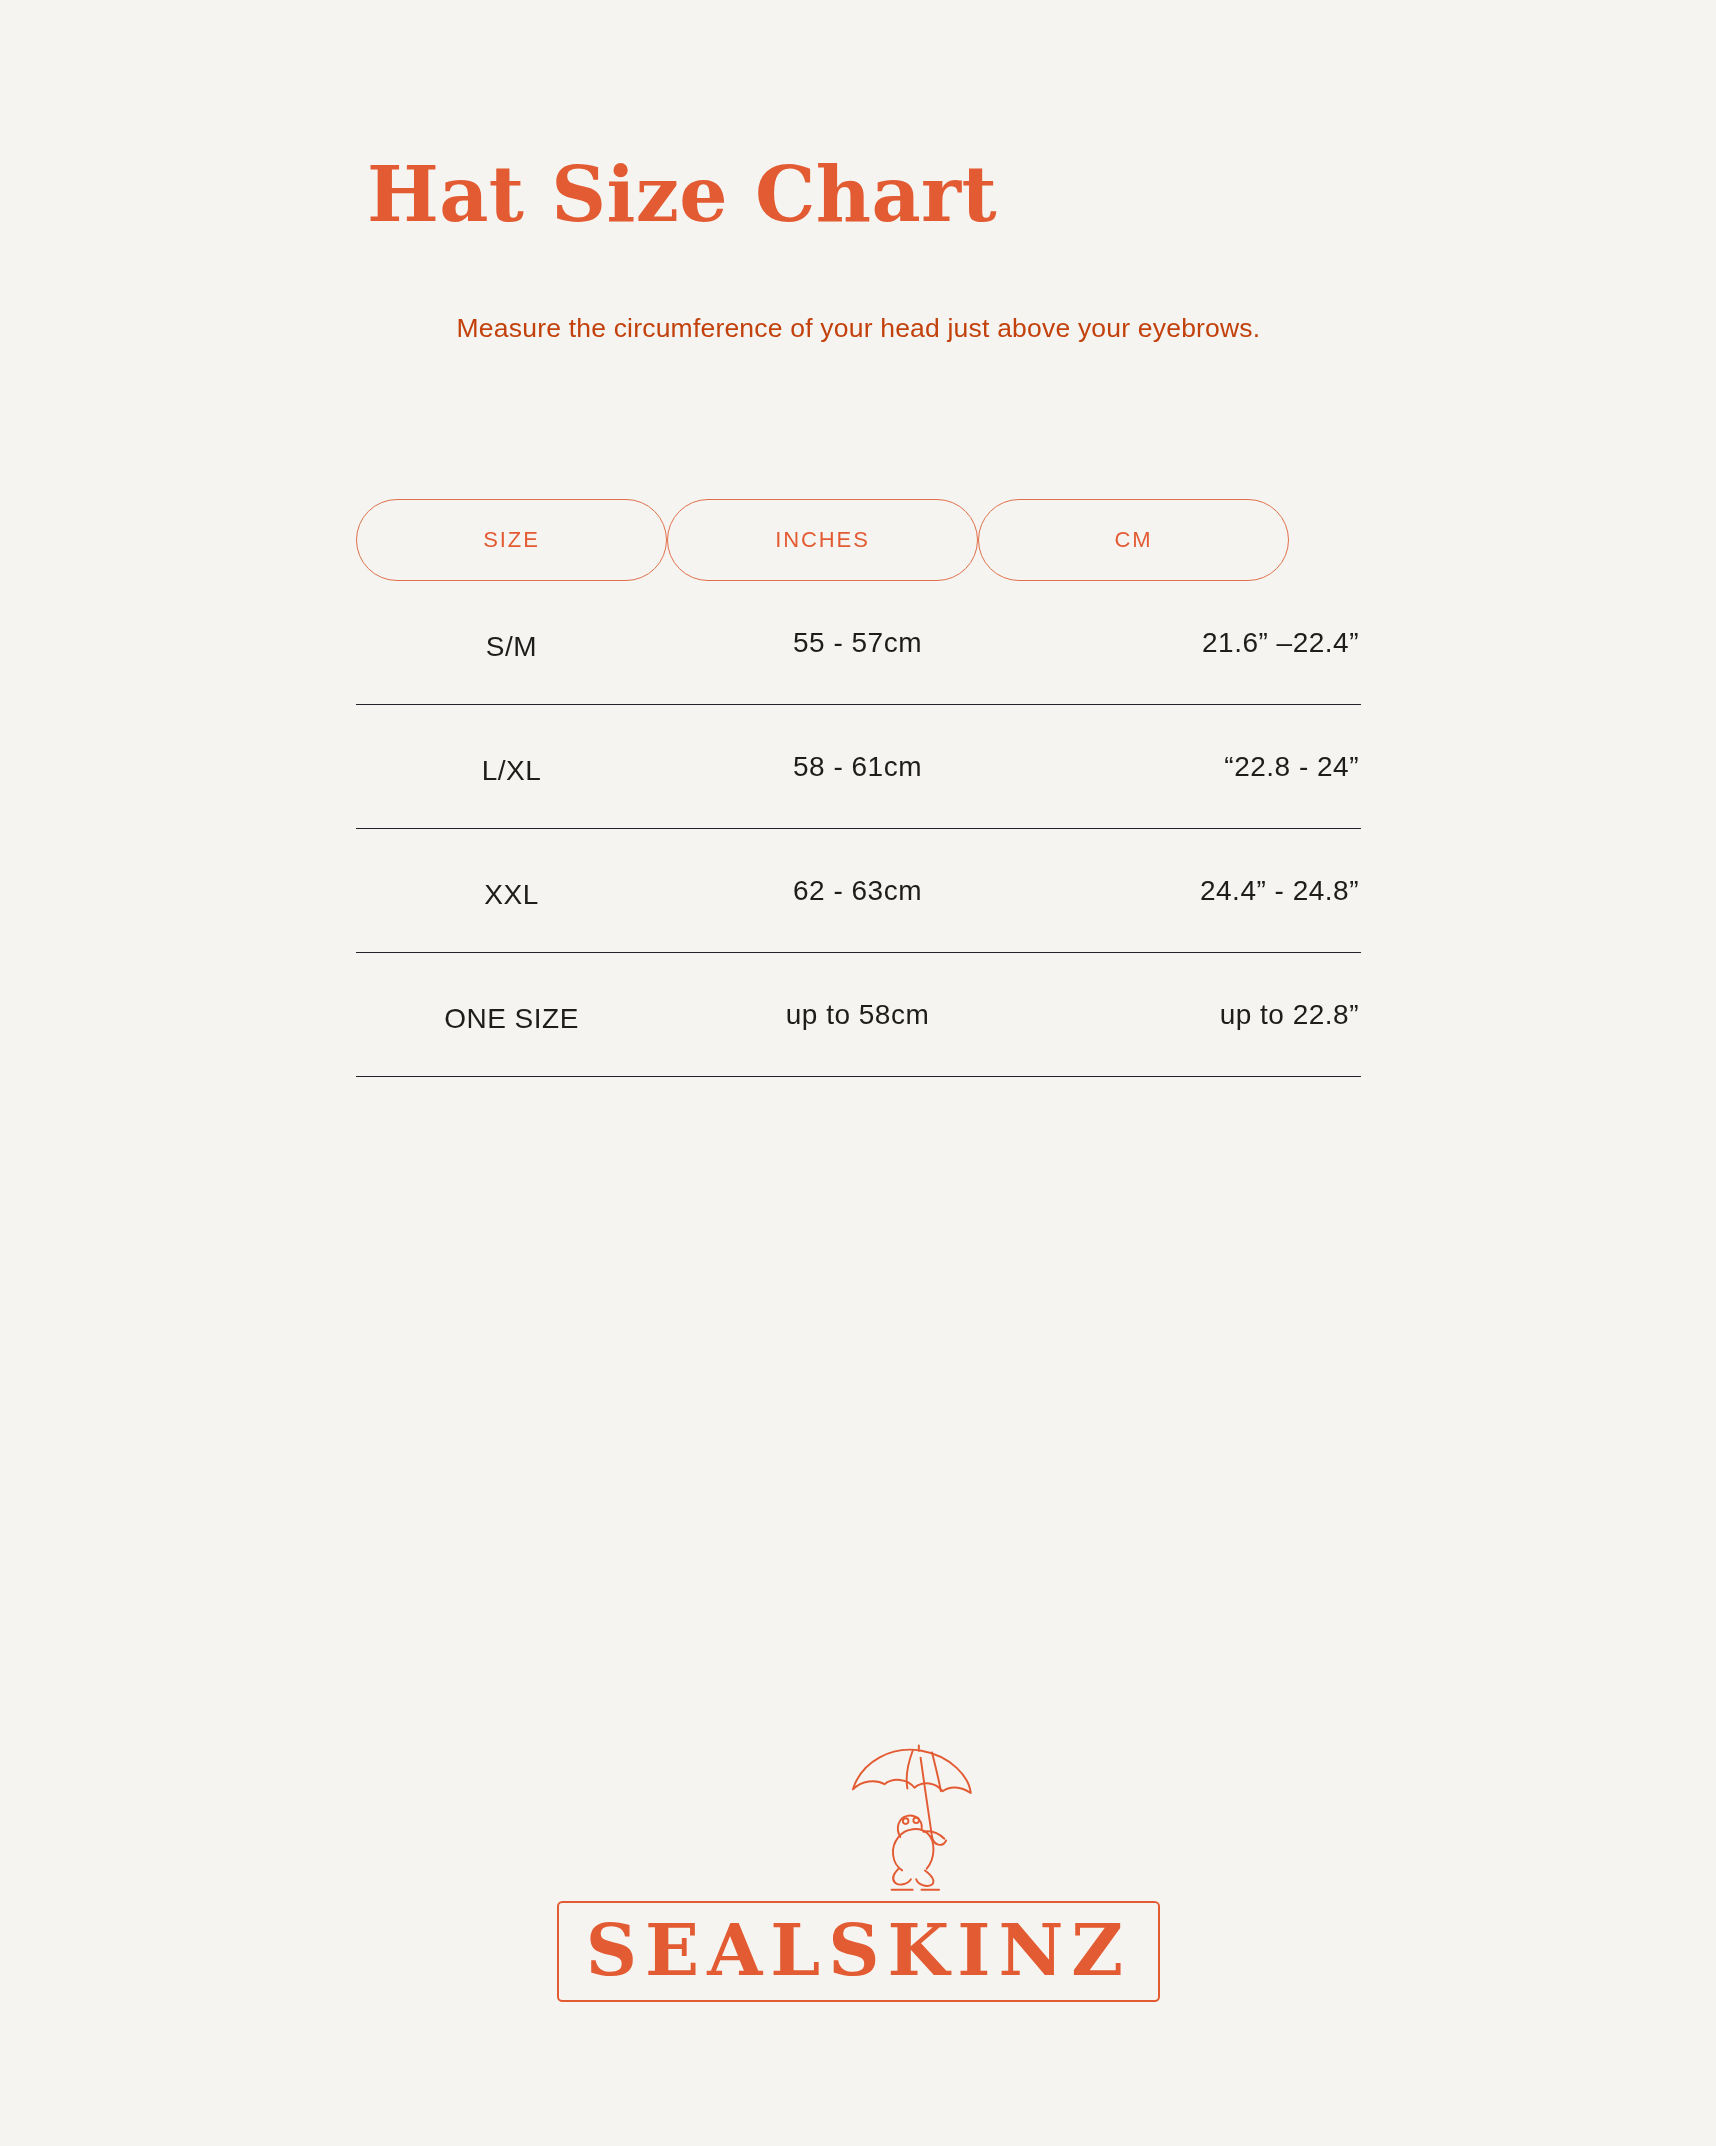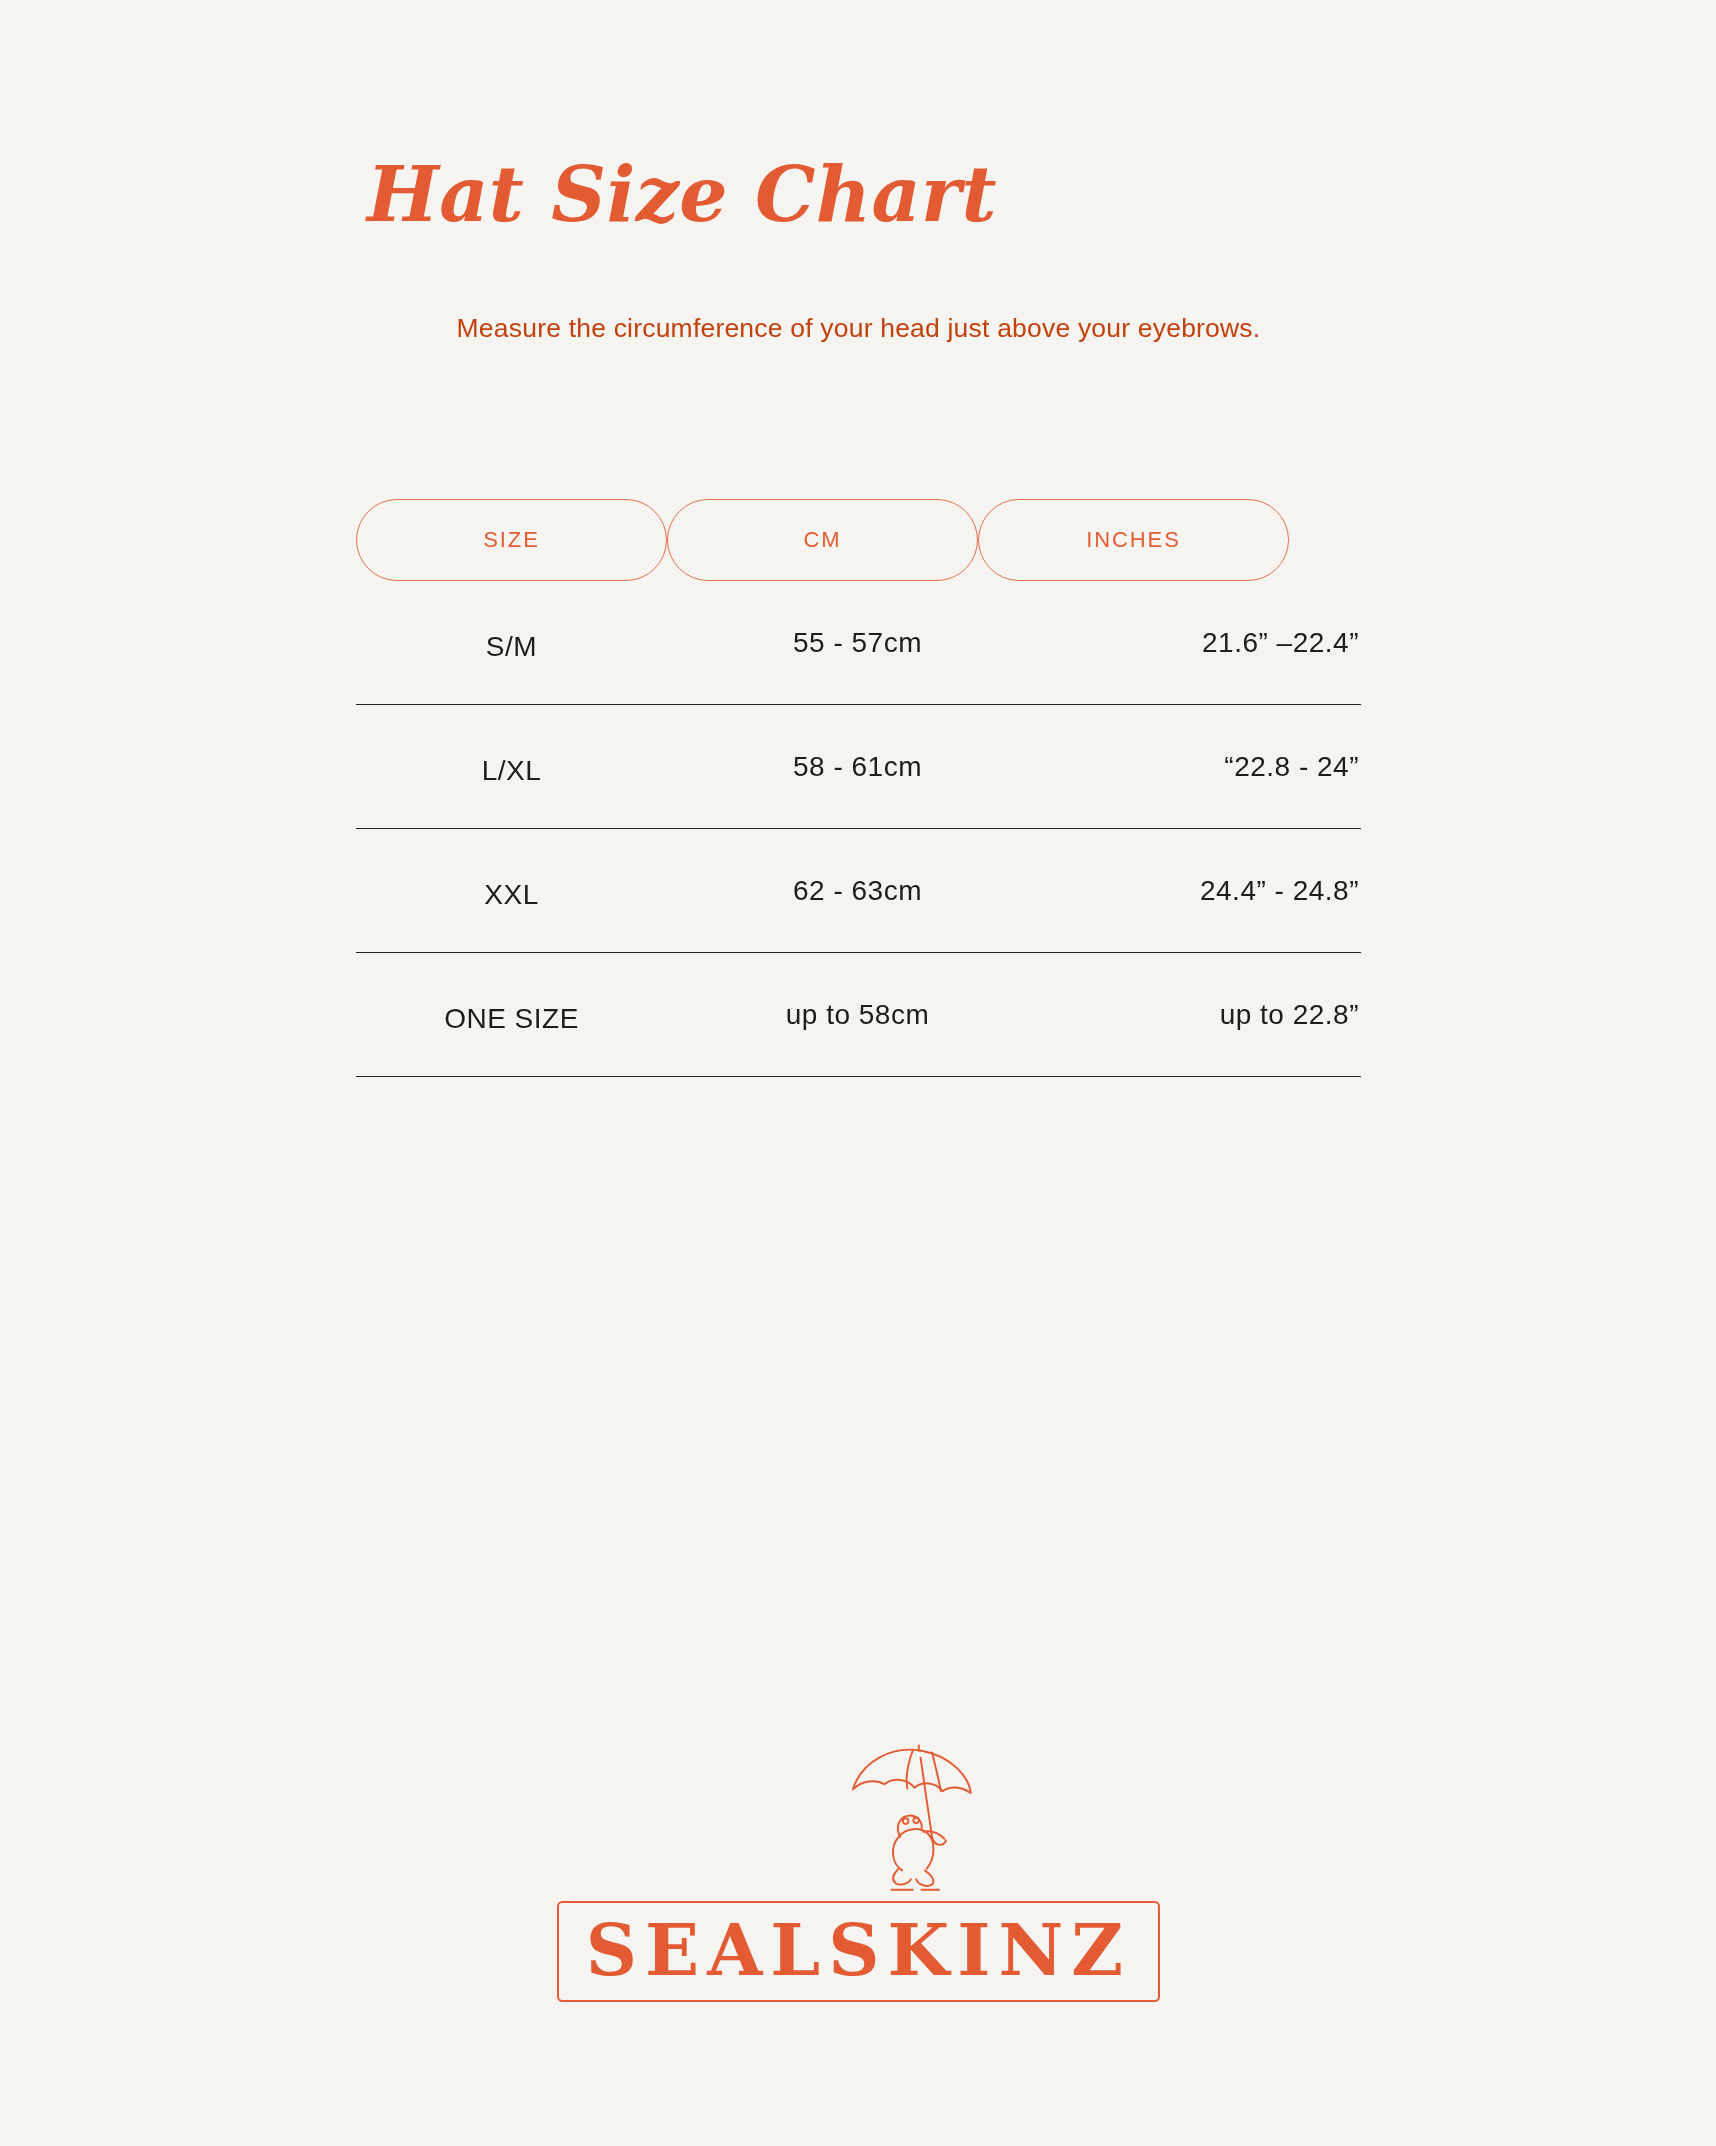--- a/index.html
+++ b/index.html
@@ -25,21 +25,20 @@
     top: 157px;
     left: 0;
     width: 1364px;
     text-align: center;
     font-family: "DejaVu Serif", "Liberation Serif", serif;
     font-weight: 700;
     font-size: 76px;
     letter-spacing: 0.4px;
     color: #e35b33;
     line-height: 1;
-    font-style: italic;
   }
   .subtitle {
     position: absolute;
     top: 313px;
     left: 0;
     width: 1717px;
     text-align: center;
     font-size: 26.5px;
     letter-spacing: 0.2px;
     color: #c2410c;
@@ -124,22 +123,22 @@
 <div class="page">
 
   <div class="title">Hat Size Chart</div>
 
   <div class="subtitle">Measure the circumference of your head just above your eyebrows.</div>
 
   <div class="table">
 
     <div class="header-row">
       <div class="pill size">SIZE</div>
+      <div class="pill inches">INCHES</div>
       <div class="pill cm">CM</div>
-      <div class="pill inches">INCHES</div>
     </div>
 
     <div class="row">
       <div class="cell c1">S/M</div>
       <div class="cell c2">55 - 57cm</div>
       <div class="cell c3">21.6” –22.4”</div>
     </div>
 
     <div class="row">
       <div class="cell c1">L/XL</div>

